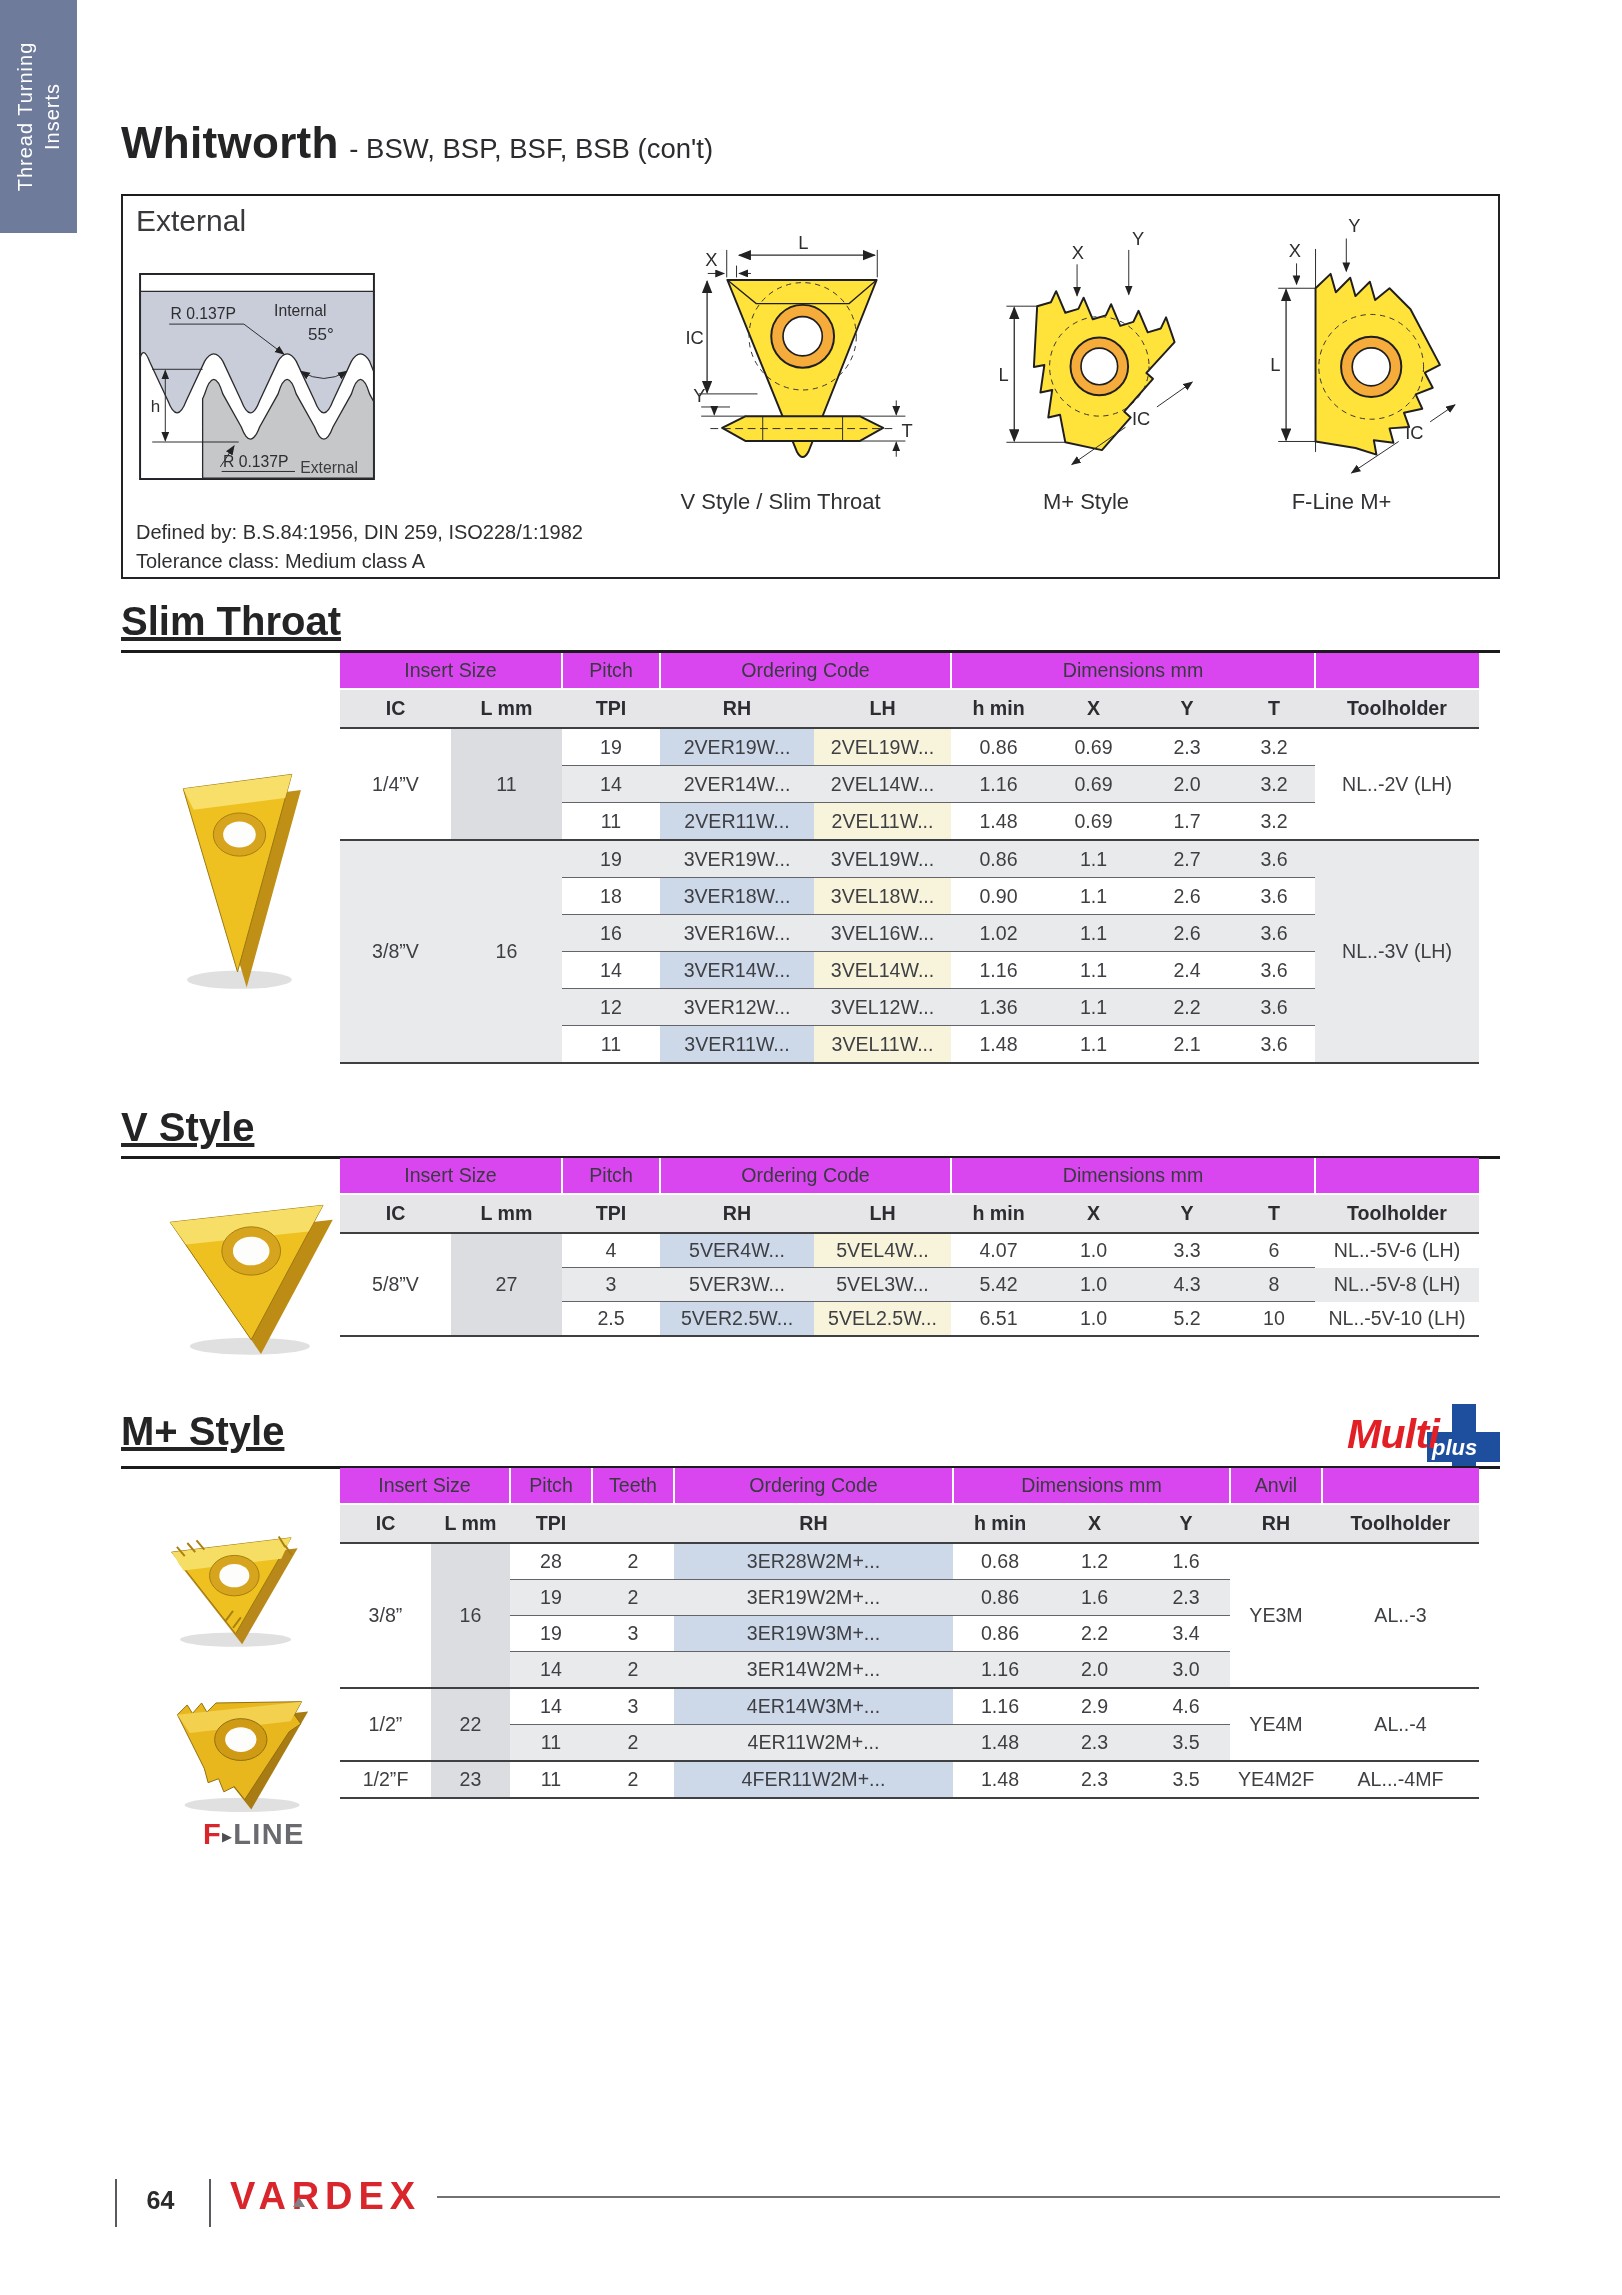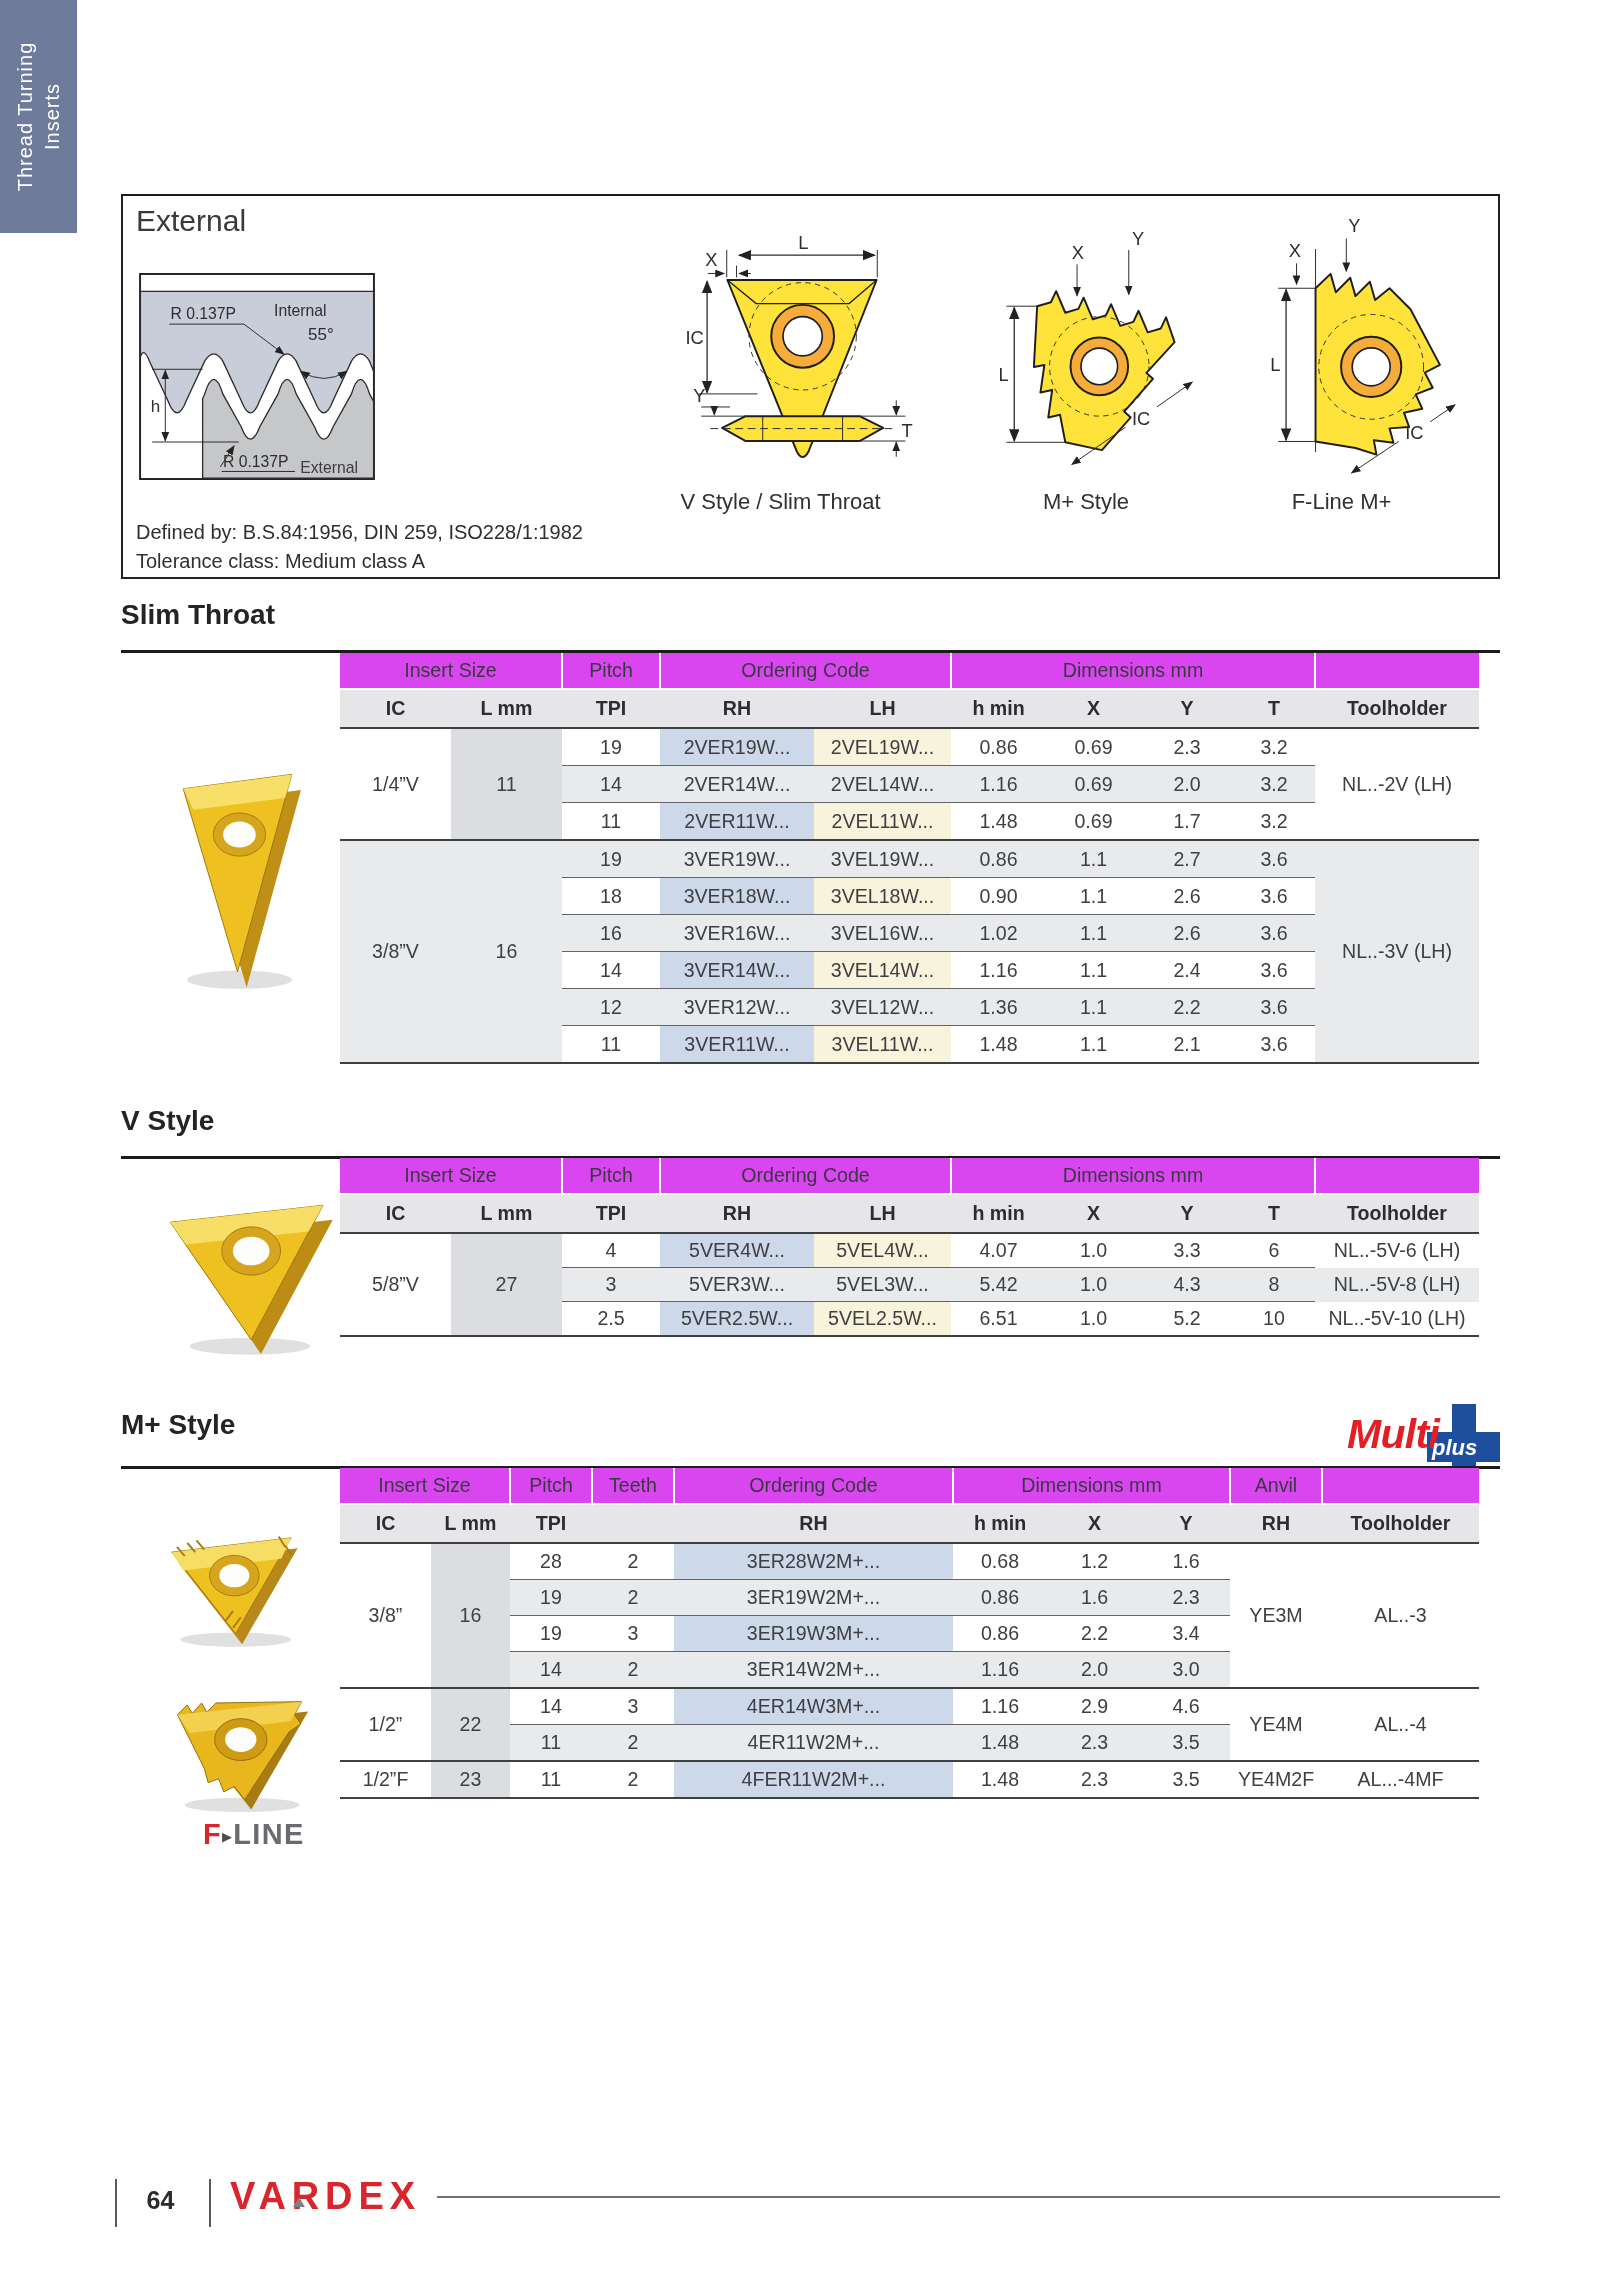--- a/index.html
+++ b/index.html
@@ -21,21 +21,21 @@
   .hrule{position:absolute;left:121px;width:1379px;height:2.6px;background:#1b1b1d;}
 
   
   .external-box{position:absolute;left:121px;top:196px;width:1375px;height:381px;
                 border-left:2px solid #232327;border-right:2px solid #232327;border-bottom:2px solid #232327;background:#fff;}
   .external-label{position:absolute;left:13px;top:7.9px;font-size:30px;color:#39393d;}
   .defined-line{position:absolute;left:13px;font-size:20px;color:#2f2f33;margin-top:32px;}
   .fig-caption{position:absolute;font-size:22px;color:#313135;text-align:center;}
 
   
-  .section-title{position:absolute;left:121px;font-size:28px;font-weight:700;color:#242427;}
+  .section-title{position:absolute;left:121px;font-size:40px;font-weight:700;color:#242427;text-decoration:underline;}
   .tablewrap{position:absolute;left:340px;}
 
   
   .cat-table{border-collapse:collapse;table-layout:fixed;border-bottom:2px solid #3f4042;}
   .cat-table th,.cat-table td{padding:0;text-align:center;vertical-align:middle;}
   .ghead th{background:#d946ef;color:#393a40;font-weight:400;font-size:19.6px;height:35px;
             border-right:2.6px solid #fff;border-bottom:2.6px solid #fff;overflow:hidden;}
   .ghead th:last-child{border-right:none;}
   .shead td{background:#e6e6e8;font-weight:700;font-size:19.6px;color:#2c2d31;height:37px;border-bottom:2px solid #3f4042;}
   .cat-table tbody td{font-size:19.6px;color:#3e3f43;font-weight:400;}
@@ -89,20 +89,24 @@
     </defs>
   </svg>
 
   <div class="sidebar-tab">
     <div class="sidebar-rot">
       <span>Thread Turning</span>
       <span>Inserts</span>
     </div>
   </div>
 
+  <div class="title-row">
+    <h1>Whitworth</h1>
+    <span class="subtitle">- BSW, BSP, BSF, BSB (con't)</span>
+  </div>
   <div class="hrule" style="top:194px;"></div>
 
   <div class="external-box">
     <div class="external-label">External</div>
 
     <svg style="position:absolute;left:16.4px;top:77px;" width="236" height="207" viewBox="0 0 360 316">
       <rect x="1.5" y="1.5" width="357" height="313" fill="#fff" stroke="#232327" stroke-width="3"></rect>
       <path d="M2,128 Q7,112 16,135 L44,195 Q58,232 72,195 L100,135 Q114,112 128,135 L156,195 Q170,232 184,195
                L212,135 Q226,112 240,135 L268,195 Q282,232 296,195 L324,135 Q338,112 352,135 L358,150 L358,28 L2,28 Z" fill="#c9cdd9" stroke="#2b2b2d" stroke-width="2"></path>
       <path d="M97,313 L97,192 L100,185 Q114,140 128,185 L156,235 Q170,272 184,235 L212,185 Q226,140 240,185

